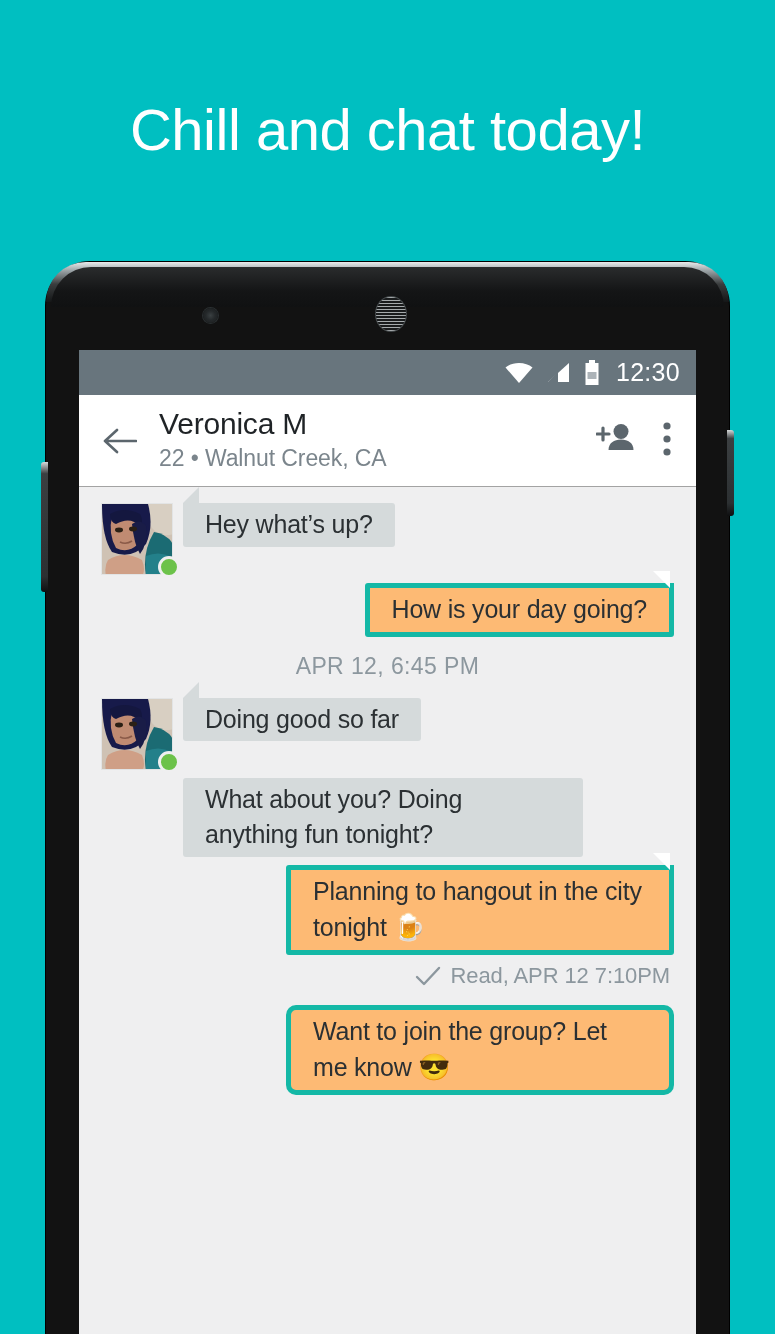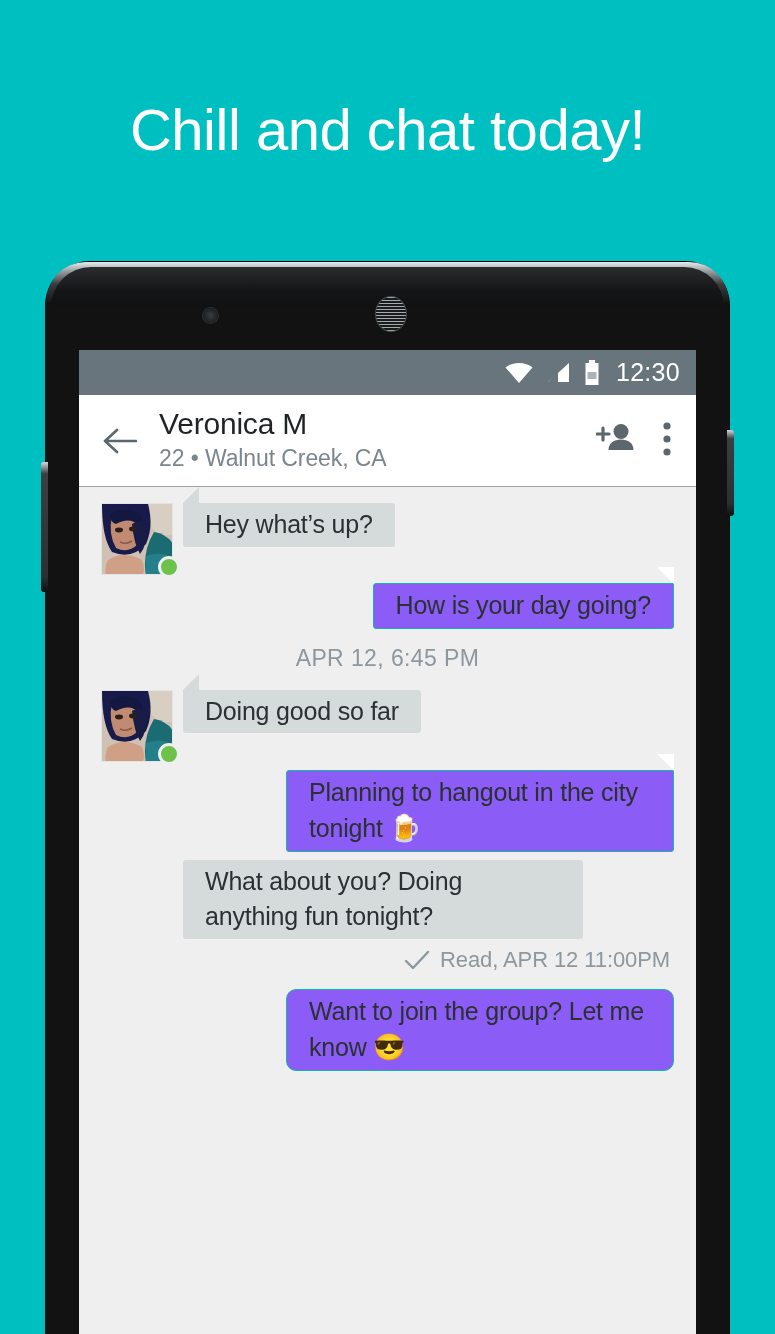--- a/index.html
+++ b/index.html
@@ -156,22 +156,22 @@
     border-radius:0 3px 3px 3px;
   }
   .bubble.in::before {
     content:"";
     position:absolute; left:0; top:-16px;
     border-style:solid;
     border-width:0 0 16px 16px;
     border-color:transparent transparent #d5dadb transparent;
   }
   .bubble.out {
-    background:#8b5cf6;
-    border:1px solid #14b8a6;
+    background:#fdba74;
+    border:5px solid #14b8a6;
     border-radius:3px 0 3px 3px;
     max-width:388px;
   }
   .bubble.out::before {
     content:"";
     position:absolute; right:-1px; top:-17px;
     border-style:solid;
     border-width:0 17px 17px 0;
     border-color:transparent #ffffff transparent transparent;
   }
@@ -320,34 +320,34 @@
               <path d="M18 38 Q24 41 30 37" stroke="#8a5a48" stroke-width="1.6" fill="none"></path>
               <path d="M6 56 Q22 46 40 56 Q44 66 40 72 H4 Q2 62 6 56 Z" fill="#cf9f86"></path>
               <path d="M44 52 Q58 46 72 54 V72 H44 Z" fill="#23808a"></path>
             </svg>
           </div>
           <div class="online-dot"></div>
         </div>
         <div class="bubble in">Doing good so far</div>
       </div>
 
-      <div class="row out">
-        <div class="bubble out"><span>Planning to hangout in the city tonight </span><span class="emoji">🍺</span></div>
-      </div>
-
       <div class="row">
         <div class="avatar-spacer"></div>
         <div class="bubble in notail">What about you? Doing anything fun tonight?</div>
       </div>
 
+      <div class="row out">
+        <div class="bubble out"><span>Planning to hangout in the city tonight </span><span class="emoji">🍺</span></div>
+      </div>
+
       <div class="receipt">
         <svg width="26" height="20" viewBox="0 0 26 20">
           <path d="M2 11 L9 18 L24 2" stroke="#8c979e" stroke-width="2.4" fill="none" stroke-linecap="round" stroke-linejoin="round"></path>
         </svg>
-        <span>Read, APR 12 11:00PM</span>
+        <span>Read, APR 12 7:10PM</span>
       </div>
 
       <div class="row out">
         <div class="bubble out notail"><span>Want to join the group? Let me know </span><span class="emoji">😎</span></div>
       </div>
 
     </div>
   </div>
 </div>
 

